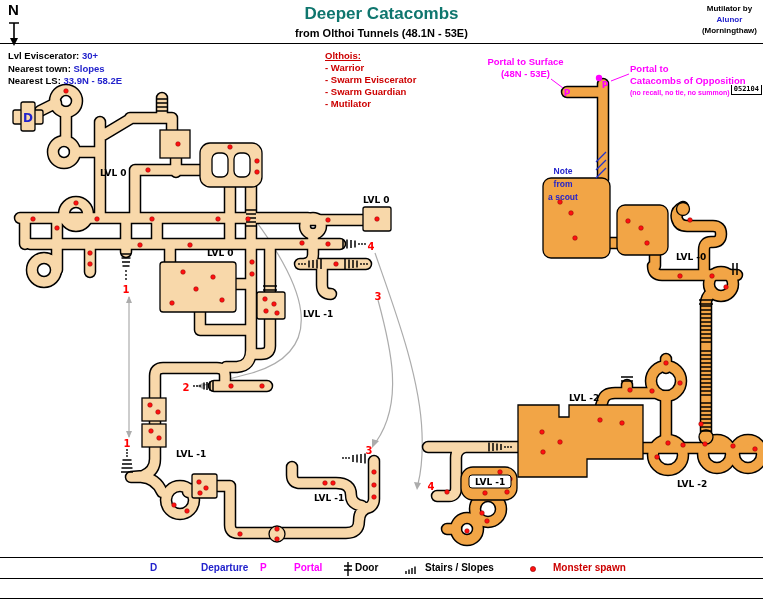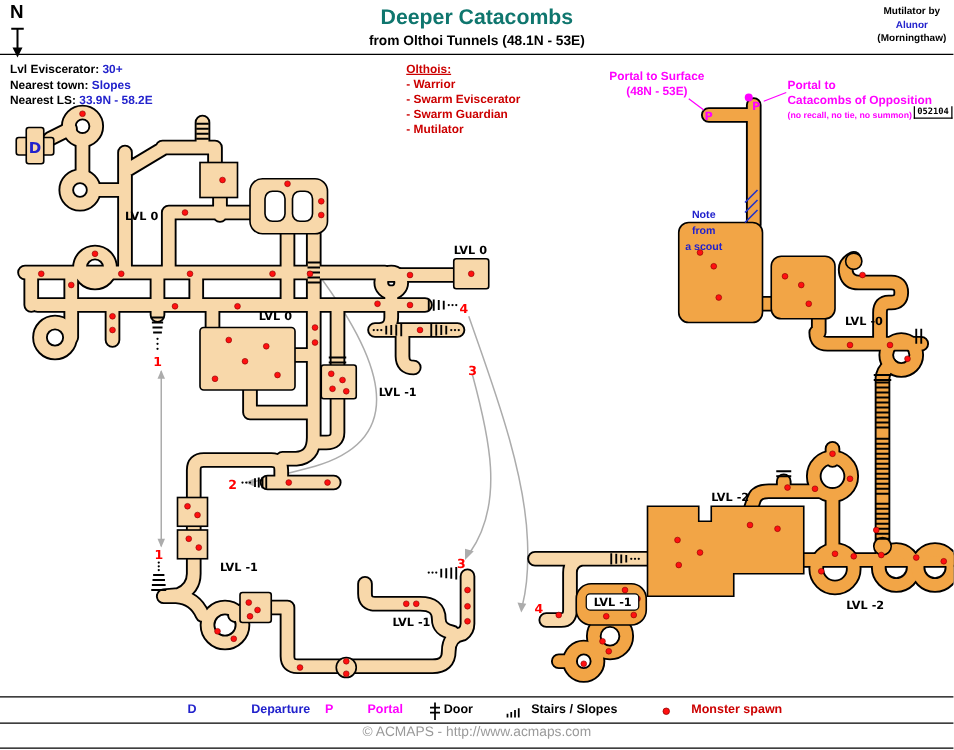--- a/index.html
+++ b/index.html
@@ -393,15 +393,14 @@
     <svg width="16" height="16" style="position:absolute;left:404px;top:3px;">
       <path d="M2,13 V10 M5,13 V8.5 M8,13 V7 M11,13 V5.5" stroke="#000" stroke-width="1.4" fill="none"></path>
     </svg>
     <span class="lg-st">Stairs / Slopes</span>
     <svg width="10" height="10" style="position:absolute;left:528px;top:6px;">
       <circle cx="5" cy="5" r="2.6" fill="#FF1010" stroke="#8B0000" stroke-width="0.6"></circle>
     </svg>
     <span class="lg-mon">Monster spawn</span>
   </div>
 
-  <div class="abs footer">© ACMAPS - http://www.acmaps.com</div>
   <div class="abs" style="left:0;top:597.5px;width:763px;border-top:1.2px solid #000;"></div>
 </div>
 
 </body></html>

